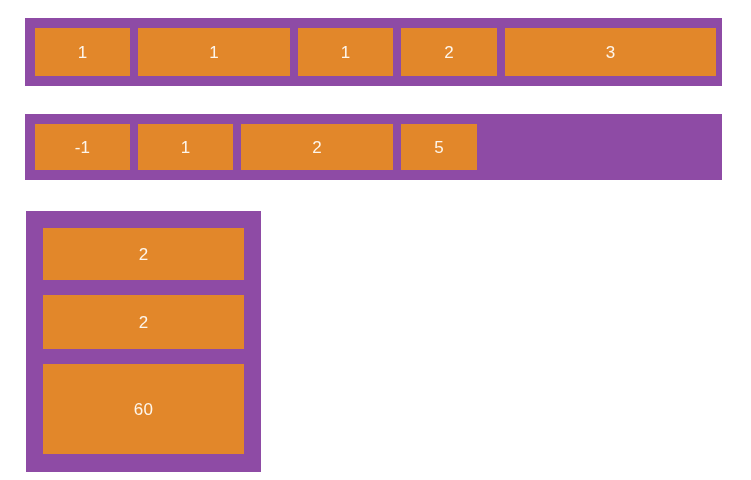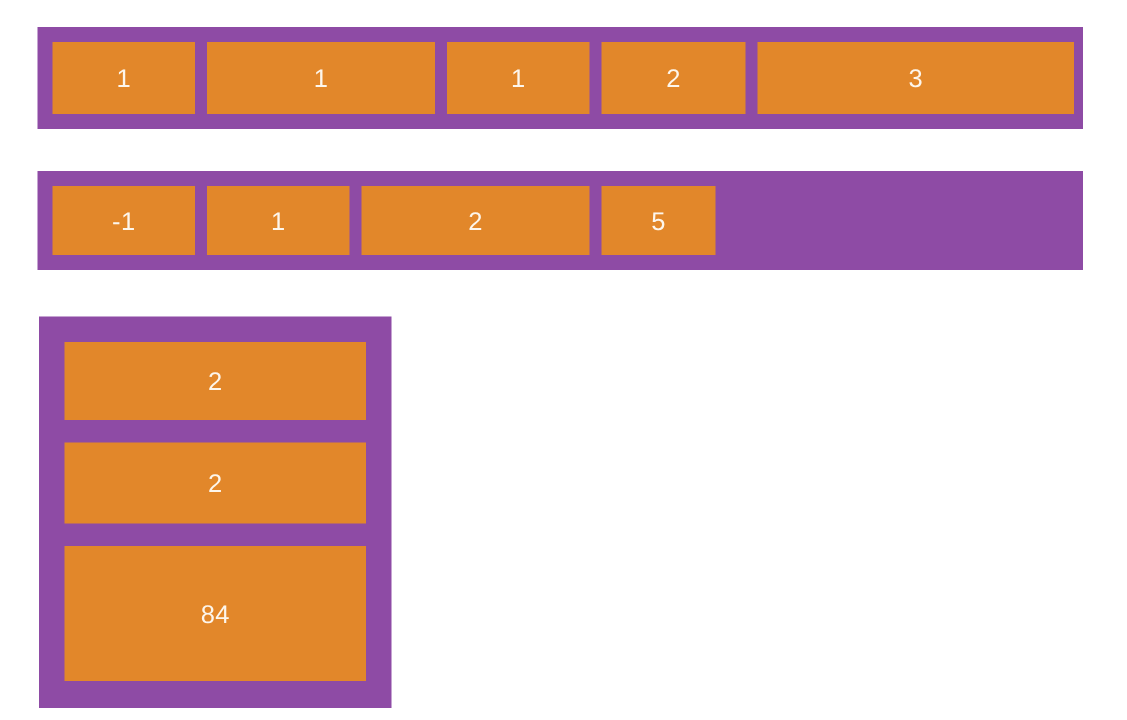--- a/index.html
+++ b/index.html
@@ -110,16 +110,16 @@
     <div class="flex-item" style="width:95px;">-1</div>
     <div class="flex-item" style="width:95px;">1</div>
     <div class="flex-item" style="width:152px;">2</div>
     <div class="flex-item" style="width:76px;">5</div>
     <div class="spacer"></div>
   </div>
 
   <div class="flex-col" id="column-one">
     <div class="flex-item" style="height:52px;flex:0 0 52px;">2</div>
     <div class="flex-item" style="height:54px;flex:0 0 54px;">2</div>
-    <div class="flex-item" style="height:90px;flex:0 0 90px;">84</div>
+    <div class="flex-item" style="height:90px;flex:0 0 90px;">60</div>
   </div>
 
 </div>
 
 </body></html>

